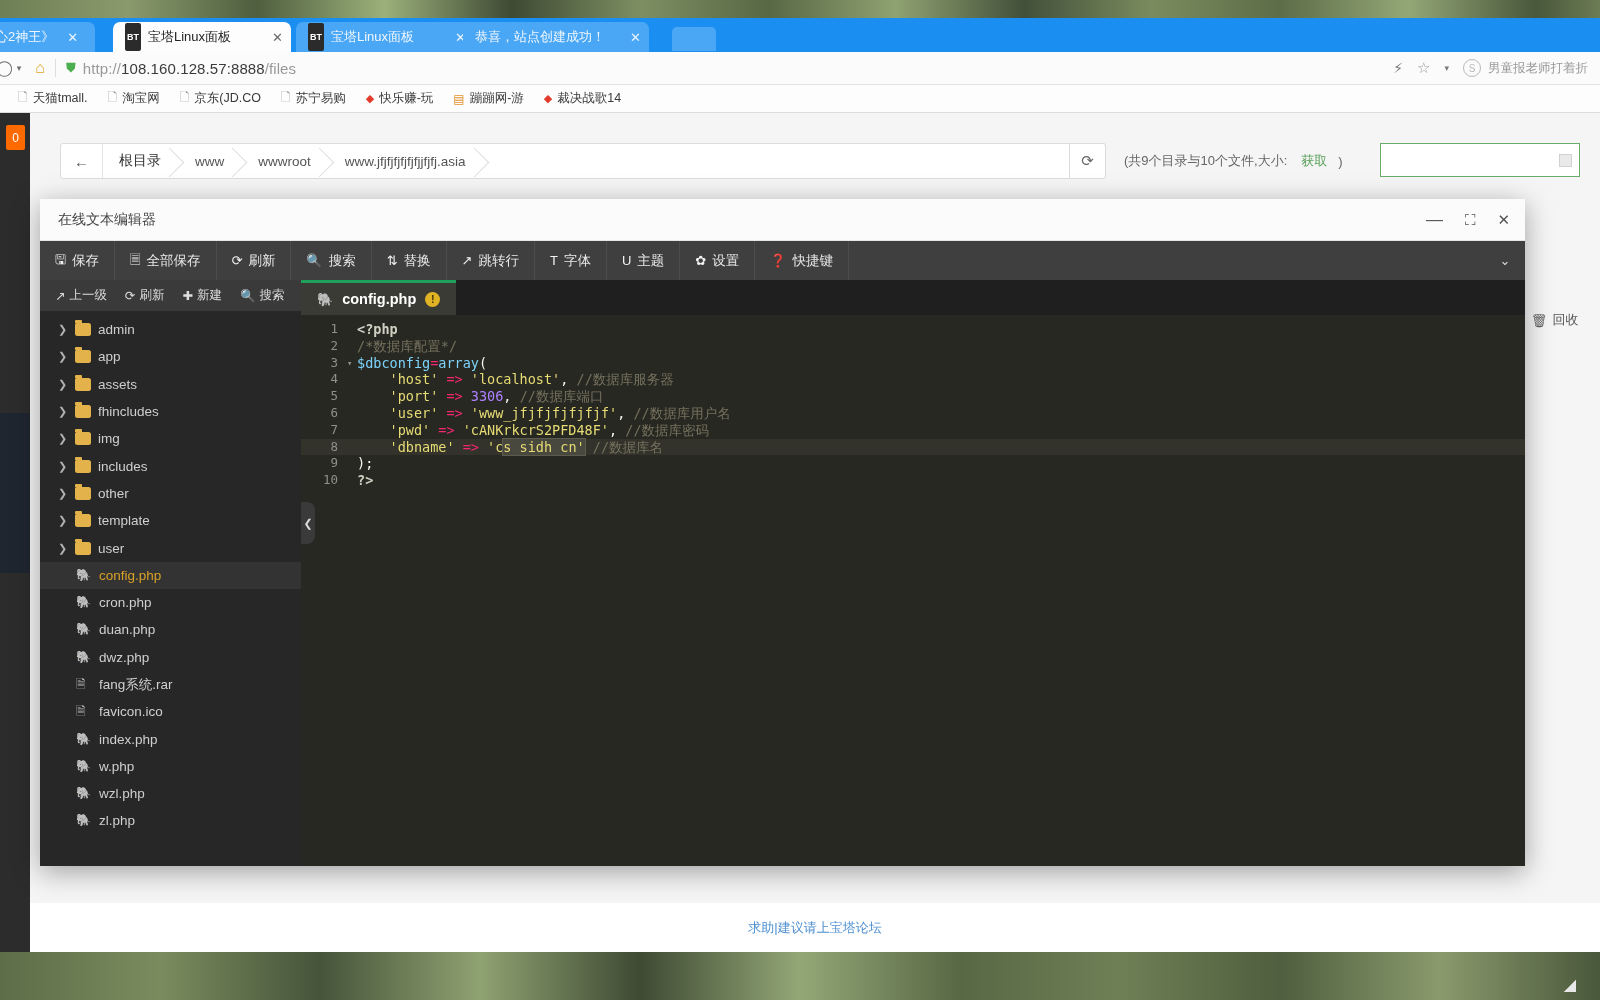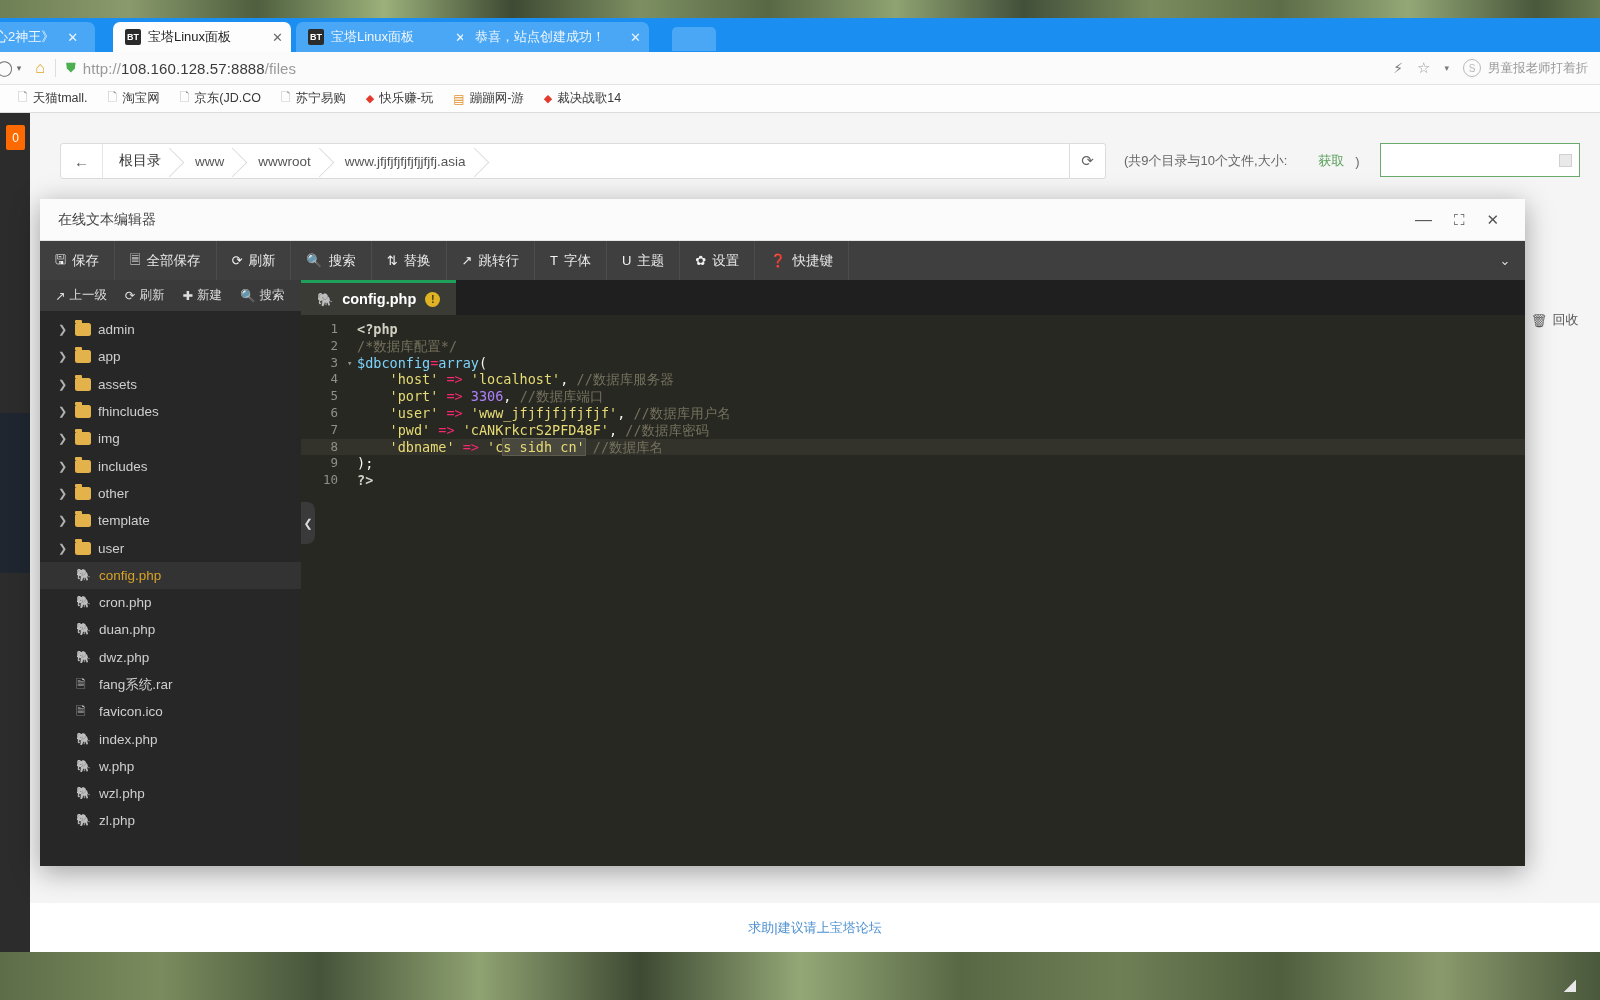--- a/index.html
+++ b/index.html
@@ -33,21 +33,21 @@
     position: absolute; top: 4px; height: 30px;
     display: flex; align-items: center; gap: 7px;
     padding: 0 8px 0 12px;
     border-radius: 7px 7px 0 0;
     font-size: 13px; color: #222;
     white-space: nowrap;
   }
   .tab.inactive { background: #4aa7f5; color: #f0f7ff; }
   .tab.active { background: #fdfdfd; color: #222; }
   .tab .fav {
-    width: 16px; height: 16px; flex: none;
+    width: 16px; height: 28px; flex: none;
     display: flex; align-items: center; justify-content: center;
     font-size: 9px; font-weight: bold; color: #fff; background: #2b2b2b;
     border-radius: 2px;
   }
   .tab .fav.page { background: transparent; color: #8d8d8d; font-size: 13px; }
   .tab .tclose { font-size: 13px; color: #6a6a6a; margin-left: 6px; }
   .tab.inactive .tclose { color: #eaf4ff; }
   .tab .tlabel { overflow: hidden; text-overflow: ellipsis; max-width: 160px; }
   .newtab {
     position: absolute; top: 9px; left: 672px; width: 44px; height: 24px;
@@ -123,21 +123,21 @@
     content: ''; position: absolute; right: -1px; top: 8px;
     width: 20px; height: 20px; border-right: 1px solid #dcdcdc; border-top: 1px solid #dcdcdc;
     transform: rotate(45deg);
   }
   .crumb-refresh {
     width: 36px; height: 36px; border: 1px solid #dcdcdc; border-left: none;
     background: #fff; display: flex; align-items: center; justify-content: center;
     color: #666; font-size: 15px; border-radius: 0 3px 3px 0;
   }
   .crumb-count { display: flex; align-items: center; font-size: 13px; color: #666; margin-left: 18px; white-space: nowrap; gap: 11px; }
-  .crumb-count .lnk { color: #5aa05a; margin-left: 20px; }
+  .crumb-count .lnk { color: #5aa05a; margin-left: 3px; }
   .crumb-search {
     position: absolute; right: 0px; top: 0; width: 200px; height: 34px;
     border: 1px solid #6aaa6a; background: #fff; display: flex; align-items: center;
     justify-content: flex-end; padding-right: 7px;
   }
   .crumb-search .sq { width: 13px; height: 13px; background: #e9e9e9; border: 1px solid #d0d0d0; }
 
   
   .chips { position: absolute; left: 88px; top: 188px; display: flex; gap: 10px; }
   .chip { width: 72px; height: 26px; background: #fff; border: 1px solid #e2e2e2; border-radius: 3px; }
@@ -148,21 +148,21 @@
     gap: 5px; font-size: 13px; color: #5a5a5a; white-space: nowrap;
   }
 
   
   .modal {
     position: absolute; left: 40px; top: 86px; width: 1485px; height: 667px;
     background: #2d2d2d; box-shadow: 0 6px 26px rgba(0,0,0,.35);
   }
   .modal-head {
     height: 42px; background: #fbfbfb; border-bottom: 1px solid #e5e5e5;
-    display: flex; align-items: center; padding: 0 18px 0 18px; gap: 28px;
+    display: flex; align-items: center; padding: 0 7px 0 18px; gap: 28px;
   }
   .modal-title { font-size: 14px; color: #444; }
   .modal-btns { margin-left: auto; display: flex; align-items: center; gap: 22px; padding-right: 8px; }
   .mb { color: #555; font-size: 15px; line-height: 1; }
   .mb.min { font-size: 17px; }
 
   .tbar {
     height: 39px; background: #3f3f3f; display: flex; align-items: stretch;
     position: relative;
   }

